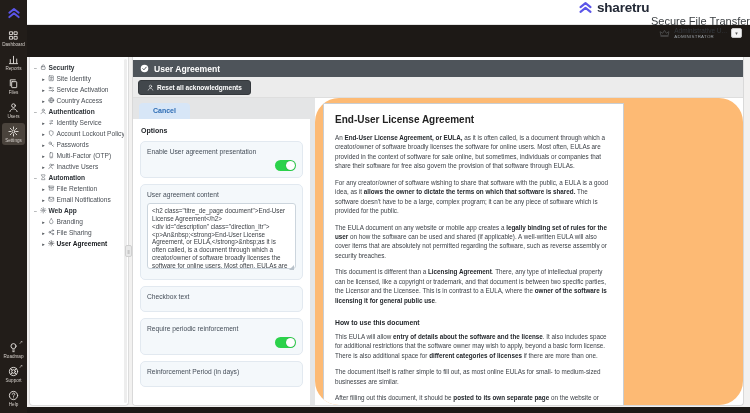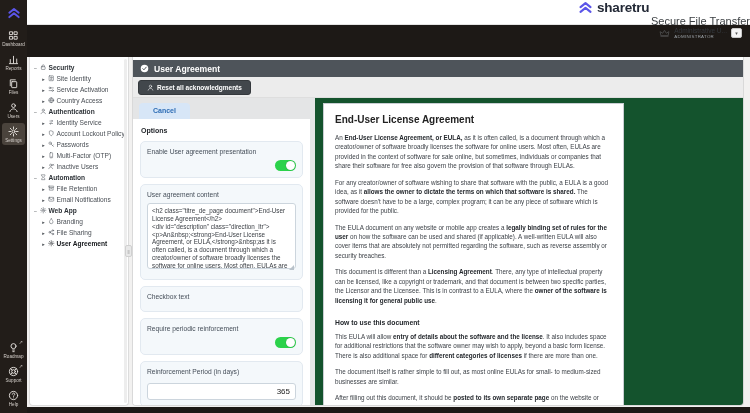--- a/index.html
+++ b/index.html
@@ -71,21 +71,21 @@
   .toggle { width:21px; height:11px; border-radius:6px; background:#2bd24b; position:relative; cursor:pointer; flex:0 0 auto; }
   .toggle .knob { position:absolute; top:1px; right:1px; width:9px; height:9px; border-radius:50%; background:#fff; box-shadow:0 0 1px rgba(0,0,0,.4); }
   .txt-input { width:100%; height:17px; border:1px solid #ccd5dd; border-radius:3px; background:#fff; font-size:8px; color:#222; padding:2px 5px; font-family:inherit; }
   .num-input { text-align:right; }
   .ta-wrap { position:relative; }
   textarea.code-ta { width:100%; height:66px; border:1px solid #ccd5dd; border-radius:3px; background:#fff; font-size:6.3px; line-height:1.25; color:#3c4046; padding:3px 4px; resize:none; font-family:inherit; overflow:hidden; }
   .ta-resize { position:absolute; right:2px; bottom:3px; width:0; height:0; border-left:5px solid transparent; border-bottom:5px solid #b9c2ca; cursor:nwse-resize; }
 
   
   .splitter { width:5px; background:#e4e5e6; flex:0 0 auto; }
-  .preview-col { flex:1; background:#14532d; padding:5px 0 0 8px; overflow:hidden; }
+  .preview-col { flex:1; background:#fdba74; padding:5px 0 0 8px; overflow:hidden;border-radius:24px; }
   .doc-card { width:301px; min-height:288px; border:1px solid #c9ced3; background:#fff; padding:8px 11px 10px; }
   .doc-card h2 { font-size:10px; font-weight:700; color:#222; margin:2px 0 8px; }
   .doc-card h3 { font-size:6.8px; font-weight:700; color:#24282d; margin:14px 0 6px; }
   .doc-card p { font-size:6.3px; line-height:1.5; color:#3a3f45; margin:0 0 7px; }
   .doc-card strong { color:#24282d; }
 </style>
 </head>
 <body>
 
 <nav class="rail">
@@ -441,21 +441,20 @@
             <div class="card-label">Require periodic reinforcement</div>
             <div class="toggle-line">
                 <span class="toggle">
                   <span class="knob"></span>
                 </span>
               </div>
           </div>
 
           <div class="card">
             <div class="card-label">Reinforcement Period (in days)</div>
-            <input class="txt-input num-input" type="text" value="365" style="">
           </div>
         </div>
       </div>
 
       <div class="splitter"></div>
 
       <div class="preview-col">
         <div class="doc-card" id="doc-card">
             <h2><span>End-User License Agreement</span></h2>
             <p><span>An </span><strong>End-User License Agreement, or EULA,</strong><span> as it is often called, is a document through which a creator/owner of software broadly licenses the software for online users. Most often, EULAs are provided in the context of software for sale online, but sometimes, individuals or companies that share their software for free also govern the provision of that software through EULAs.</span></p>

